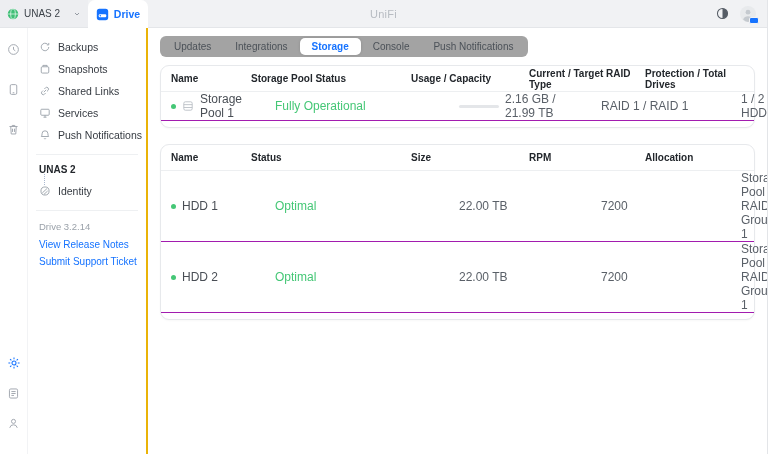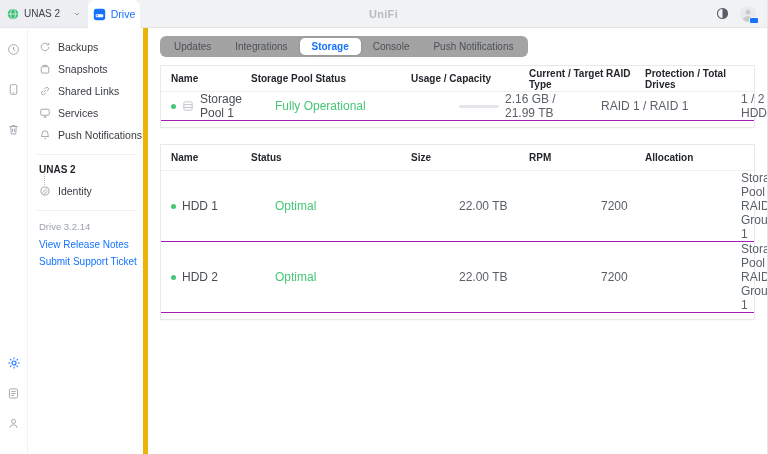--- a/index.html
+++ b/index.html
@@ -22,30 +22,30 @@
     position: relative;
   }
   .tb-left {
     width: 88px; background: #edeef1;
     display: flex; align-items: center; gap: 5px;
     padding: 0 7px; cursor: pointer;
     font-size: 10px; color: #3d434a; font-weight: 500;
   }
   .tb-left .grow { flex: 1; }
   .tb-tab {
-    width: 52px; background: #ffffff;
+    width: 60px; background: #ffffff;
     border-radius: 7px 7px 0 0;
     margin-bottom: -1px;
     display: flex; align-items: center; justify-content: center; gap: 5px;
-    color: #1673ff; font-size: 10.5px; font-weight: 400; cursor: pointer;
+    color: #1673ff; font-size: 10.5px; font-weight: 700; cursor: pointer;
   }
   .tb-brand {
     position: absolute; left: 0; right: 0; top: 0;
     line-height: 28px; text-align: center;
-    color: #b8bcc2; font-weight: 700; font-size: 11px; letter-spacing: .3px;
+    color: #b8bcc2; font-weight: 400; font-size: 11px; letter-spacing: .3px;
     pointer-events: none;
   }
   .tb-right { margin-left: auto; display: flex; align-items: center; gap: 11px; padding-right: 11px; }
   .icon-btn { background: none; border: none; display: flex; align-items: center; justify-content: center; cursor: pointer; color: #565d66; padding: 0; }
   .avatar { position: relative; width: 16px; height: 16px; cursor: pointer; }
   .avatar-badge {
     position: absolute; right: -3px; bottom: -2px;
     width: 10px; height: 7px; border-radius: 2px;
     background: #1673ff; border: 1px solid #f1f2f4;
   }
@@ -61,21 +61,21 @@
     padding: 12px 0 10px;
   }
   .rail-btn { width: 18px; height: 18px; margin-bottom: 22px; color: #a2a8b0; display:flex; align-items:center; justify-content:center; cursor: pointer; }
   .rail .spacer { flex: 1; }
   .rail-btn.bottom { margin-bottom: 12px; }
   .rail-btn.active { color: #1673ff; }
 
   
   .sidebar {
     width: 120px; flex: 0 0 120px;
-    border-right: 5px solid #eab308;
+    border-right: 2px solid #eab308;
     padding: 9px 6px 8px;
     display: flex; flex-direction: column;
   }
   .side-item {
     display: flex; align-items: center; gap: 7px;
     padding: 4px 5px; border-radius: 5px;
     font-size: 10.5px; color: #363b42; cursor: pointer;
     margin-bottom: 2px; position: relative; white-space: nowrap;
   }
   .side-item .sicon { color: #9aa1a9; display: flex; }
@@ -92,21 +92,21 @@
   .tabs {
     display: inline-flex; align-items: center;
     background: #a3a3a3; border-radius: 6px; padding: 2px;
     margin-bottom: 8px;
   }
   .tab { font-size: 10px; color: #4b5158; padding: 3px 12px; border-radius: 5px; cursor: pointer; white-space: nowrap; }
   .tab.active { background: #ffffff; color: #1673ff; font-weight: 700; box-shadow: 0 0 3px rgba(0,0,0,.14); }
 
   .card {
     width: 595px;
-    border: 1px solid #e7e9ec; border-radius: 0;
+    border: 1px solid #e7e9ec; border-radius: 9px;
     box-shadow: 0 1px 2px rgba(0,0,0,.03);
     margin-bottom: 16px; padding-bottom: 6px;
     background: #fff;
   }
   .trow {
     display: grid;
     grid-template-columns: 80px 160px 118px 116px 1fr;
     align-items: center;
     min-height: 26px; padding: 0 10px;
   }

